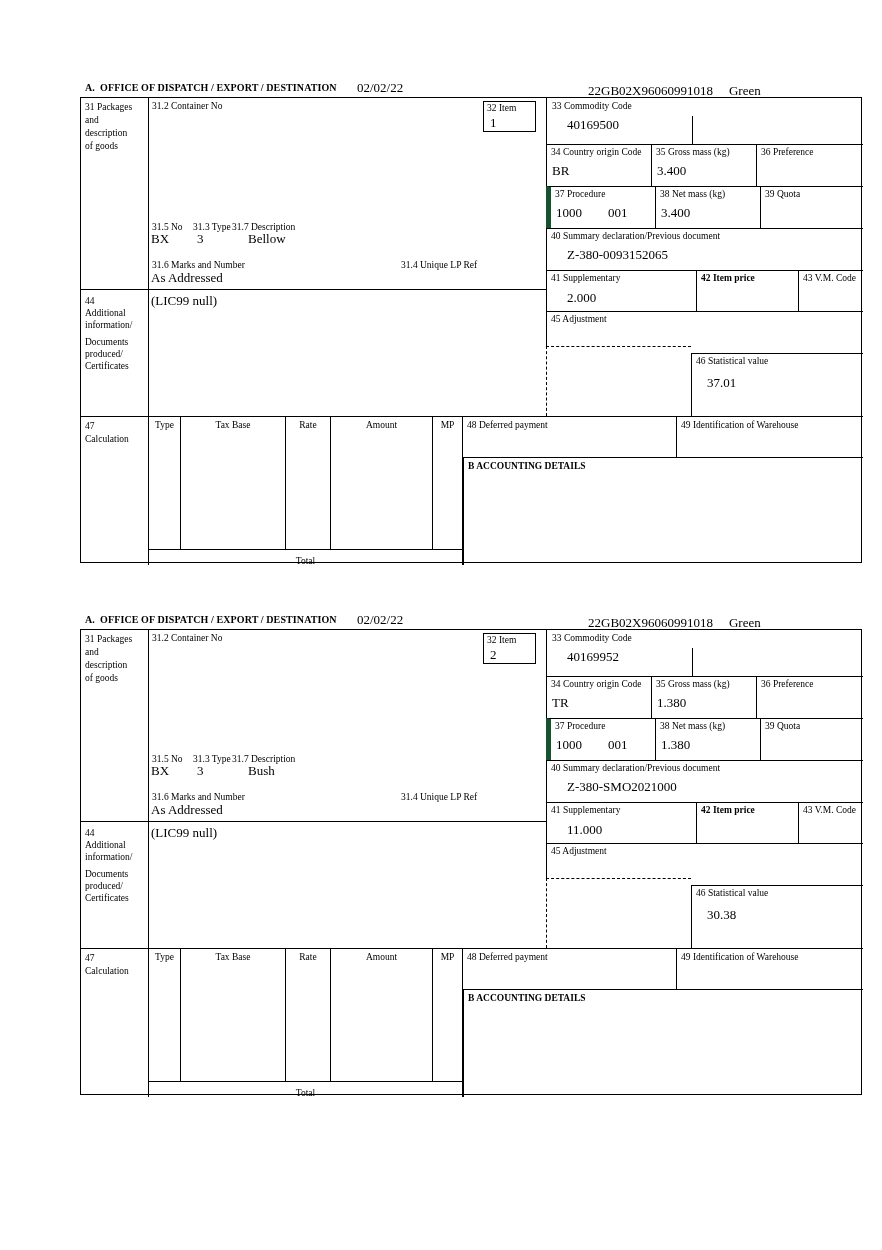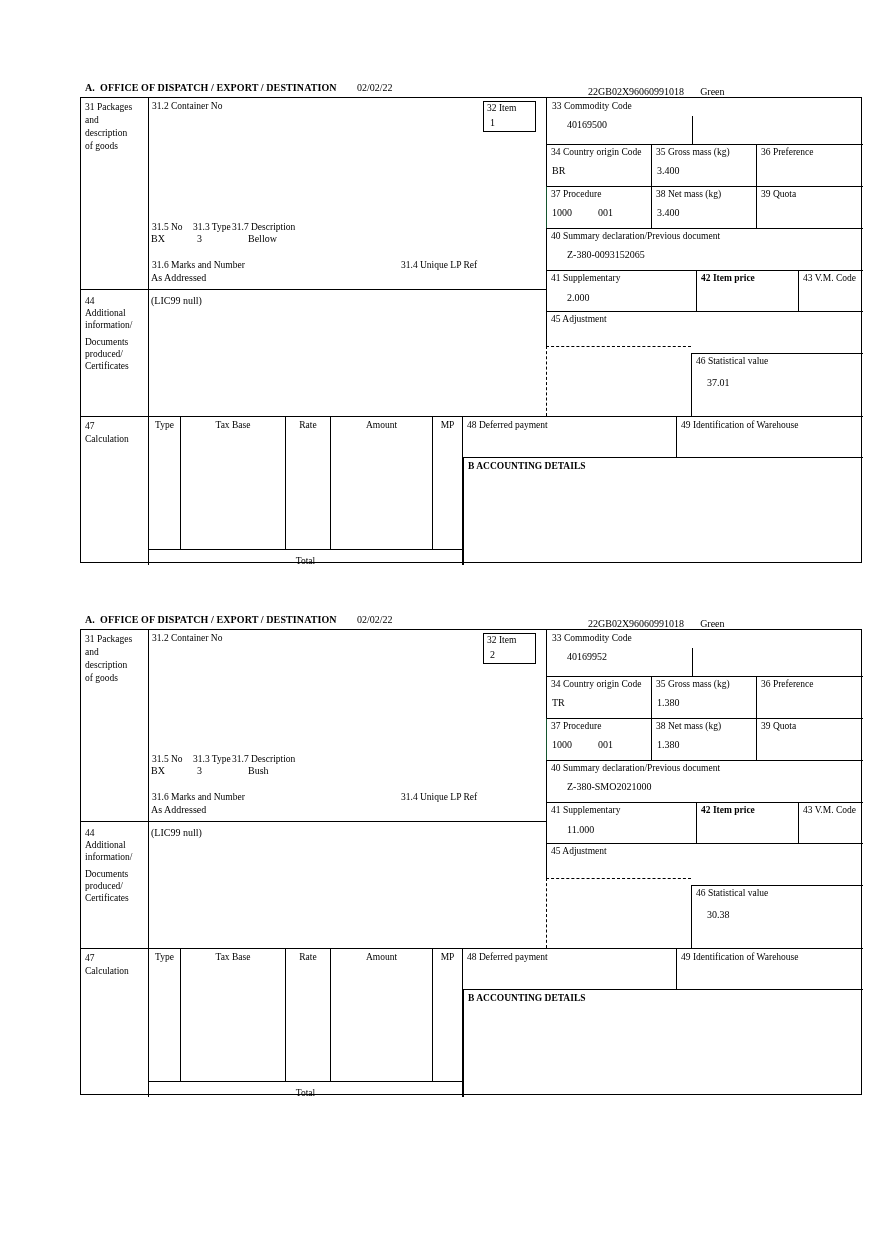--- a/index.html
+++ b/index.html
@@ -1,20 +1,20 @@
 <!DOCTYPE html>
 <html><head>
 <meta charset="utf-8">
 <style>
   * { margin:0; padding:0; box-sizing:border-box; }
   html,body { background:#fff; }
   body { width:882px; height:1250px; position:relative; font-family:"Liberation Serif", serif; color:#000; }
   .abs { position:absolute; }
   .lbl { font-size:9.5px; line-height:11px; white-space:nowrap; }
-  .val { font-size:10px; line-height:14px; white-space:nowrap; }
+  .val { font-size:13px; line-height:14px; white-space:nowrap; }
   .block { position:absolute; left:0; width:882px; height:505px; }
   .block-0 { top:80px; } .block-1 { top:612px; }
 
   .e-office { left:85px; top:2px; font-size:10px; font-weight:bold; white-space:pre; letter-spacing:.1px; }
   .e-date { left:357px; top:1px; }
   .e-ref { left:588px; top:1px; }
   .e-ref .status { margin-left:12px; }
 
   .form { position:absolute; left:80px; top:17px; width:782px; height:466px; border:1px solid #000; }
 
@@ -41,21 +41,21 @@
   .b44lab .gap { margin-top:5px; }
   .e-lic { position:absolute; left:70px; top:4px; }
 
   .boxlab { position:absolute; left:4px; top:2px; }
   .b33 { left:465px; top:0; width:317px; height:46px; border-left:1px solid #000; }
   .b33 .boxlab { left:5px; top:3px; }
   .e-comm { position:absolute; left:20px; top:20px; }
   .tick { position:absolute; left:145px; top:18px; width:0; height:28px; border-left:1px solid #000; }
 
   .rowA { left:465px; top:46px; width:317px; height:42px; border-left:1px solid #000; border-top:1px solid #000; }
-  .rowB { left:465px; top:88px; width:317px; height:42px; border-left:1px solid #14532d; border-top:1px solid #000; }
+  .rowB { left:465px; top:88px; width:317px; height:42px; border-left:5px solid #14532d; border-top:1px solid #000; }
   .cell { position:absolute; top:0; height:100%; }
   .cw1 { left:0; width:105px; border-right:1px solid #000; }
   .cw2 { left:105px; width:105px; border-right:1px solid #000; }
   .cw3 { left:210px; width:107px; }
   .cval { position:absolute; left:5px; top:19px; }
   .proc2 { margin-left:26px; }
 
   .b40 { left:465px; top:130px; width:317px; height:42px; border-left:1px solid #000; border-top:1px solid #000; }
   .e-summ { position:absolute; left:20px; top:19px; }
 

